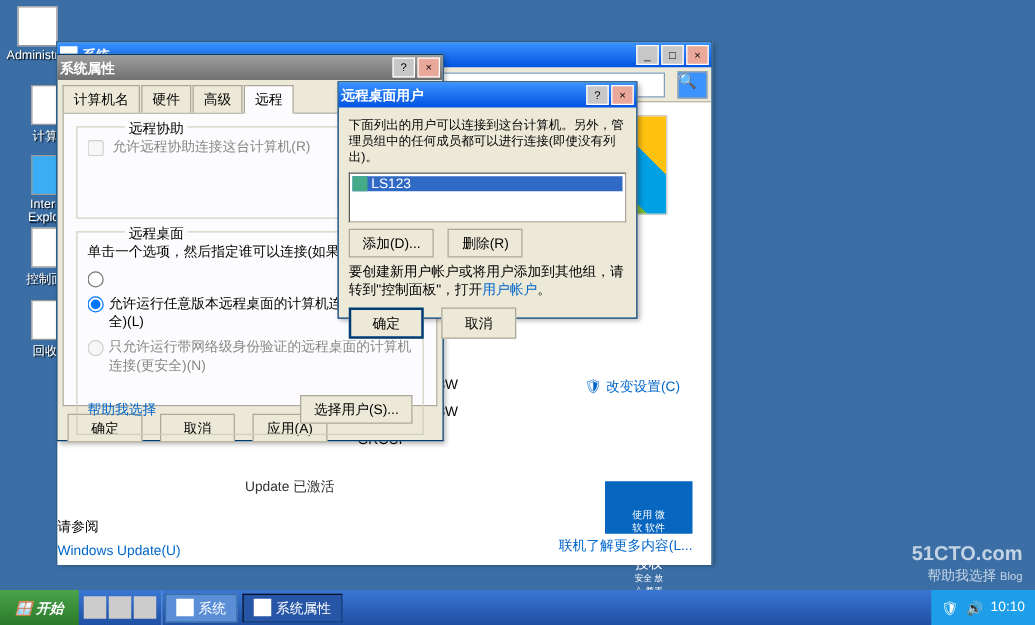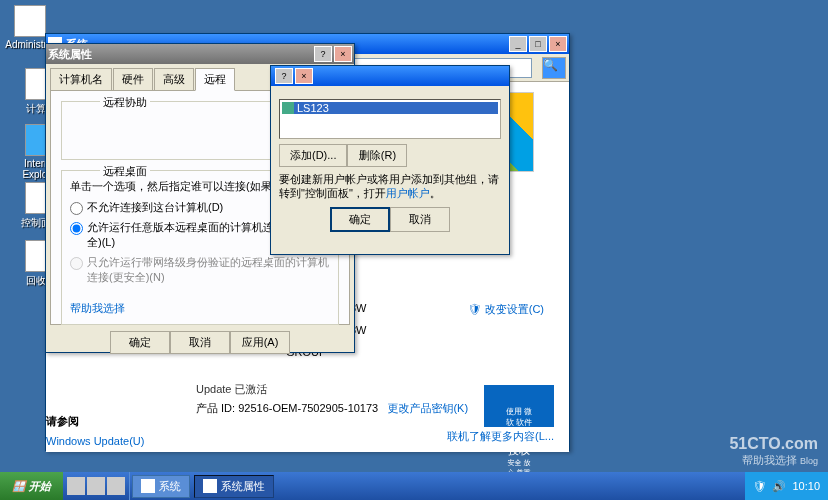--- a/index.html
+++ b/index.html
@@ -35,21 +35,21 @@
 .tabs { display: flex; padding: 4px 4px 0 4px; }
 .tab { padding: 3px 8px; background: #ece9d8; border: 1px solid #aca899; border-bottom: none; margin-right: 1px; cursor: pointer; font-family: Liberation Serif, serif; }
 .tab.active { background: #fcfcfe; border-bottom: 1px solid #fcfcfe; margin-bottom: -1px; }
 .tabcontent { background: #fcfcfe; border: 1px solid #aca899; margin: 0 4px; padding: 10px; height: 235px; }
 .group { border: 1px solid #d0d0bf; padding: 8px; margin-bottom: 10px; position: relative; }
 .group-title { position: absolute; top: -7px; left: 6px; background: #fcfcfe; padding: 0 3px; margin-left: 32px; }
 .chk { margin-right: 4px; vertical-align: middle; }
 .rad-opt { margin: 5px 0; display: flex; align-items: flex-start; }
 .rad-opt input { margin-right: 4px; margin-top: 2px; }
 .btn { background: #ece9d8; border: 1px solid #aca899; padding: 3px 10px; cursor: pointer; min-width: 60px; }
-.btnrow { padding: 6px 8px; text-align: right; display: flex; gap: 0; justify-content: center; }
+.btnrow { padding: 6px 8px; text-align: right; display: flex; gap: 14px; justify-content: flex-start; }
 
 
 .rudlg { left: 270px; top: 65px; width: 240px; height: 190px; }
 .rudlg .titlebar { background: linear-gradient(#3a93ff, #0053e1); }
 .rudlg .body { padding: 8px; }
 .userlist { border: 1px inset #aca899; background: #fff; height: 40px; margin: 5px 0; padding: 2px; }
 .userlist .usr { display: flex; align-items: center; gap: 3px; font-size: 10px; }
 .userlist .usri { width: 12px; height: 12px; background: #4a8; }
 .sel { background: #316ac5; color: #fff; }
 
@@ -112,32 +112,28 @@
       <div style="font-size:10px;color:#444;white-space:nowrap;margin-top:30px">GHz  (2 处理</div>
     </div>
     <div style="position:absolute;left:240px;top:220px">
       <div>SLOBYPAZT8W</div>
       <div style="margin-top:10px">SLOBYPAZT8W</div>
       <div style="margin-top:10px">GROUP</div>
     </div>
     <div style="position:absolute;right:25px;top:220px" class="link">🛡 <span>改变设置(C)</span></div>
     <div style="position:absolute;left:150px;top:300px">
       <div style="color:#333">Update 已激活</div>
-      <div style="margin-top:4px">
-        <span>产品 ID: 92516-OEM-7502905-10173</span>&nbsp;&nbsp;
-        <span class="link">更改产品密钥(K)</span>
-      </div>
     </div>
     <div class="badge">
       <div style="font-size:8px">使用 微软 软件</div>
       <div style="font-weight:normal">正版授权</div>
       <div style="font-size:7px">安全 放心 尊重</div>
     </div>
     <div style="position:absolute;left:0;bottom:5px">
-      <div style="font-weight:bold;margin-bottom:6px">请参阅</div>
+      <div style="font-weight:normal;margin-bottom:6px">请参阅</div>
       <div class="link">Windows Update(U)</div>
     </div>
     <div class="link" style="position:absolute;right:15px;bottom:8px">联机了解更多内容(L...</div>
   </div>
 </div>
 
 <div class="window propdlg">
   <div class="titlebar">
     <span class="ttxt">系统属性</span>
     <span class="wbtn">?</span>
@@ -145,64 +141,70 @@
   </div>
   <div class="tabs">
     <div class="tab">计算机名</div>
     <div class="tab">硬件</div>
     <div class="tab">高级</div>
     <div class="tab active">远程</div>
   </div>
   <div class="tabcontent">
     <div class="group">
       <span class="group-title">远程协助</span>
+      <label style="color:#888">
+        <input type="checkbox" class="chk" disabled="" style="">
+        <span>允许远程协助连接这台计算机(R)</span>
+      </label>
       <div style="text-align:right;margin-top:18px">
         <button class="btn">高级</button>
       </div>
     </div>
     <div class="group">
       <span class="group-title">远程桌面</span>
       <div style="margin-bottom:6px">单击一个选项，然后指定谁可以连接(如果需要)。</div>
       <div class="rad-opt">
           <input type="radio" name="rd" style="">
-          <span>不允许连接到这台计算机(D)</span>
         </div>
       <div class="rad-opt">
           <input type="radio" name="rd" checked="" style="">
           <span>允许运行任意版本远程桌面的计算机连接(较不安全)(L)</span>
         </div>
       <div class="rad-opt" style="color:#888">
           <input type="radio" name="rd" disabled="" style="">
           <span>只允许运行带网络级身份验证的远程桌面的计算机连接(更安全)(N)</span>
         </div>
       <div style="display:flex;justify-content:space-between;align-items:center;margin-top:16px">
         <span class="link">帮助我选择</span>
+        <button class="btn">选择用户(S)...</button>
       </div>
     </div>
   </div>
   <div class="btnrow">
     <button class="btn">确定</button>
     <button class="btn">取消</button>
     <button class="btn">应用(A)</button>
   </div>
 </div>
 
 <div class="window rudlg">
   <div class="titlebar">
+    <span class="ttxt">远程桌面用户</span>
     <span class="wbtn">?</span>
     <span class="wbtn cls">×</span>
   </div>
   <div class="body">
+    <div style="font-size:10px;line-height:1.3">下面列出的用户可以连接到这台计算机。另外，管理员组中的任何成员都可以进行连接(即使没有列出)。</div>
     <div class="userlist">
       <div class="usr sel">
           <span class="usri"></span>
           <span>LS123</span>
         </div>
     </div>
-    <div style="display:flex;gap:0;margin-bottom:5px">
+    <div style="display:flex;gap:11px;margin-bottom:5px">
       <button class="btn">添加(D)...</button>
       <button class="btn">删除(R)</button>
     </div>
     <div style="font-size:10px;line-height:1.3">
       <span>要创建新用户帐户或将用户添加到其他组，请转到"控制面板"，打开</span><span class="link">用户帐户</span><span>。</span>
     </div>
     <div class="btnrow" style="padding:6px 0 0 0">
       <button class="btn" style="border:2px solid #003c74">确定</button>
       <button class="btn">取消</button>
     </div>

